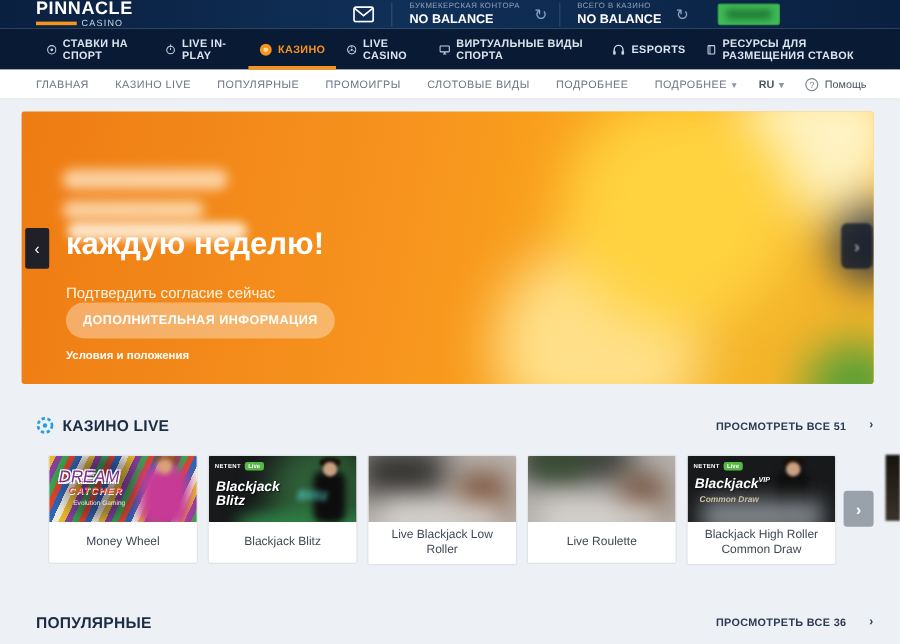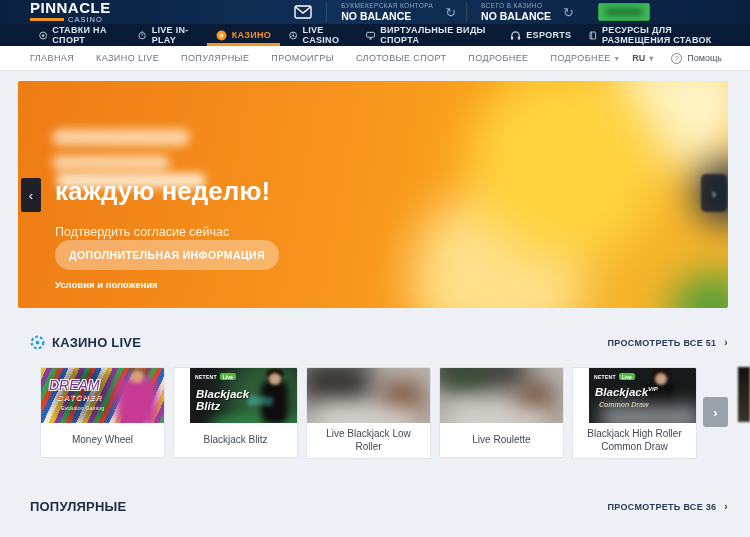--- a/index.html
+++ b/index.html
@@ -22,21 +22,21 @@
   .bal-texts { display:flex; flex-direction:column; }
   .bal-label { color:#8fa3bf; font-size:6.5px; letter-spacing:.4px; }
   .bal-value { color:#fff; font-weight:bold; font-size:10.5px; margin-top:1px; }
   .refresh { color:#8fa3bf; font-size:13px; margin-left:12px; cursor:pointer; }
   .deposit-btn { position:relative; width:52px; height:18px; background:#3fba58; border:1px solid #2f9b45;
                  border-radius:2px; margin-left:14px; cursor:pointer; overflow:hidden; }
   .deposit-blur { position:absolute; left:6px; right:6px; top:4px; bottom:4px; background:#1e7a31;
                   border-radius:2px; filter:blur(3px); }
 
   
-  .nav { height:22px; background:#091a34; display:flex; align-items:stretch; padding-left:30px; }
+  .nav { height:34px; background:#091a34; display:flex; align-items:stretch; padding-left:30px; }
   .nav-item { display:flex; align-items:center; gap:5px; color:#dbe4ef; font-size:9px; font-weight:bold;
               letter-spacing:.3px; padding:3px 9px 0 9px; border-bottom:3px solid transparent; cursor:pointer; }
   .nav-item.active { color:#f7941e; border-bottom-color:#f7941e; }
   .nav-item svg { display:block; }
 
   
   .subnav { height:25px; background:#fff; border-bottom:1px solid #e0e4e9; display:flex; align-items:center;
             padding:0 28px 0 30px; }
   .sub-item { color:#6a7482; font-size:9px; letter-spacing:.4px; margin-right:22px; cursor:pointer; }
   .sub-more { color:#6a7482; font-size:9px; letter-spacing:.4px; cursor:pointer; }
@@ -74,21 +74,21 @@
   .arrow-right { position:absolute; right:1px; top:93px; width:26px; height:38px; background:rgba(18,26,42,.8);
                  border-radius:5px; color:rgba(255,255,255,.85); font-size:13px; display:flex; align-items:center;
                  justify-content:center; cursor:pointer; filter:blur(1px); }
 
   
   .section { margin:27px 22px 0 30px; }
   .sec-head { display:flex; align-items:center; }
   .sec-title { display:flex; align-items:center; gap:7px; color:#1c2c44; font-weight:bold; font-size:13px;
                letter-spacing:.2px; }
   .view-all { margin-left:auto; color:#2a3b52; font-weight:bold; font-size:9px; letter-spacing:.3px;
-              cursor:pointer; display:flex; align-items:center; gap:8px; }
+              cursor:pointer; display:flex; align-items:center; gap:19px; }
   .view-all .chev { font-size:10px; }
 
   .cards-row { position:relative; margin-top:17px; padding-left:10px; display:flex; gap:8px; }
   .card { width:125px; background:#fff; border:1px solid #e0e3e8; border-radius:2px; overflow:hidden;
           cursor:pointer; align-self:flex-start; }
   .card-img { position:relative; height:55px; overflow:hidden; }
   .card-label { min-height:34px; display:flex; align-items:center; justify-content:center; text-align:center;
                 font-size:10px; color:#3f4955; padding:5px 8px; line-height:1.25; }
 
   
@@ -98,21 +98,21 @@
   .dc-shade { inset:0; background:radial-gradient(circle at 35% 45%, rgba(20,20,40,.45) 0 18px, rgba(20,20,40,0) 40px); filter:blur(4px); }
   .dc-woman { right:6px; top:8px; width:42px; height:52px; border-radius:14px; background:#c73a96; filter:blur(5px); }
   .dc-face { right:20px; top:2px; width:13px; height:13px; border-radius:50%; background:#d9a27c; filter:blur(2px); }
   .dc-hair { right:14px; top:-2px; width:22px; height:10px; border-radius:50%; background:#8a4a2a; filter:blur(2px); }
   .dc-title { left:8px; top:9px; font-style:italic; font-weight:normal; font-size:14px; color:#7b2d8b;
               text-shadow:1px 1px 0 #fff,-1px -1px 0 #fff,1px -1px 0 #fff,-1px 1px 0 #fff; }
   .dc-sub { left:16px; top:25px; font-style:italic; font-weight:bold; font-size:8px; color:#e8452c;
             text-shadow:.5px .5px 0 #fff; letter-spacing:1px; }
   .dc-note { left:20px; top:37px; font-size:5.5px; color:#f4eed6; }
 
-  .art-dark { background:#17191a;margin-left:16px; }
+  .art-dark { background:#17191a; }
   .bj-felt { right:-12px; top:-14px; width:85px; height:85px; border-radius:50%; background:#2f5f38; filter:blur(13px); }
   .bj-table { left:18%; bottom:-15px; width:95%; height:26px; border-radius:50%; background:#2e7d44; filter:blur(6px); }
   .bj-dealer { right:9px; top:12px; width:27px; height:44px; border-radius:9px; background:#0d0d0d; filter:blur(3px); }
   .bj-head { right:16px; top:5px; width:12px; height:12px; border-radius:50%; background:#caa183; filter:blur(1.5px); }
   .bj-hair { right:13px; top:1px; width:18px; height:9px; border-radius:50%; background:#190f08; filter:blur(1.5px); }
   .brand-row { left:5px; top:5px; display:flex; align-items:center; gap:3px; }
   .brand { color:#fff; font-weight:bold; font-size:5px; letter-spacing:.3px; }
   .badge { background:#57b847; color:#fff; font-size:5px; font-weight:bold; padding:.5px 3px; border-radius:2px; }
   .bj-title { left:6px; top:20px; font-style:italic; font-weight:bold; color:#fff; font-size:11.5px; line-height:1.05;
               text-shadow:1px 1px 1px rgba(0,0,0,.6); }
@@ -237,21 +237,21 @@
     </svg>
     <span>РЕСУРСЫ ДЛЯ РАЗМЕЩЕНИЯ СТАВОК</span>
   </div>
 </div>
 
 <div class="subnav">
   <div class="sub-item">ГЛАВНАЯ</div>
   <div class="sub-item">КАЗИНО LIVE</div>
   <div class="sub-item">ПОПУЛЯРНЫЕ</div>
   <div class="sub-item">ПРОМОИГРЫ</div>
-  <div class="sub-item">СЛОТОВЫЕ СПОРТ</div>
+  <div class="sub-item">СЛОТОВЫЕ ВИДЫ</div>
   <div class="sub-item">ПОДРОБНЕЕ</div>
   <div class="sub-more">
     <span>ПОДРОБНЕЕ</span><span class="caret">▾</span>
   </div>
   <div class="sub-right">
     <div class="lang">
       <span>RU</span><span class="caret">▾</span>
     </div>
     <div class="help">
       <span class="help-circle">?</span>

